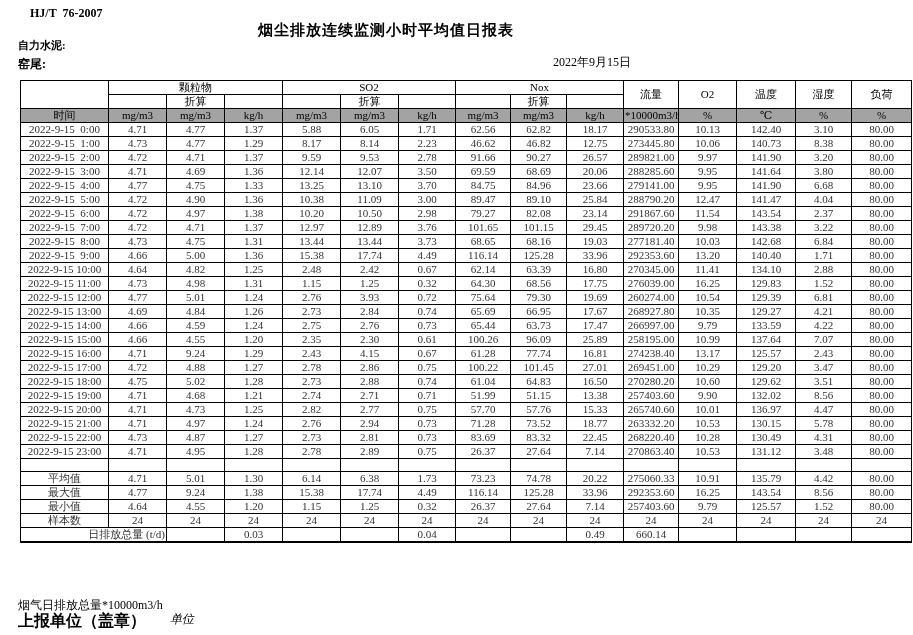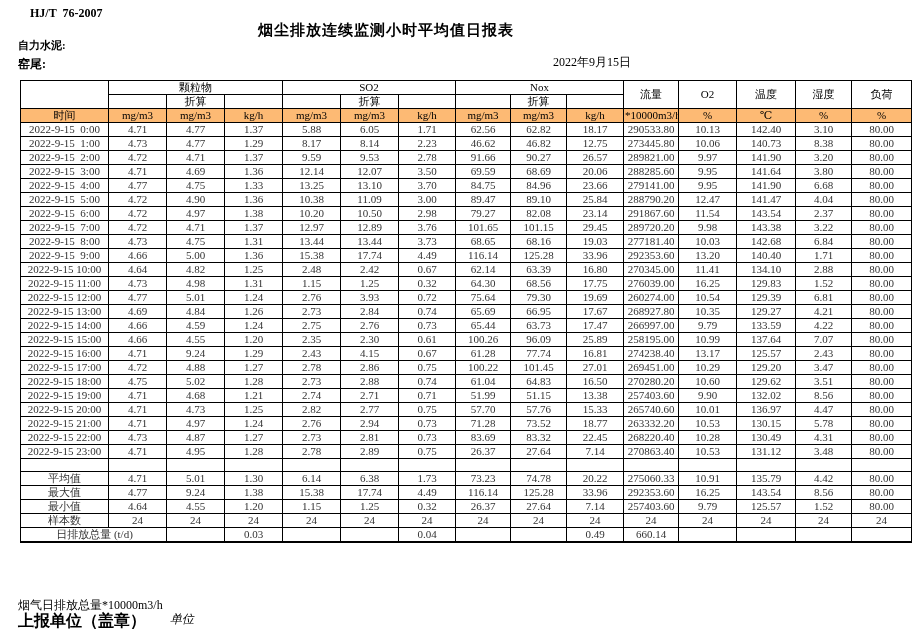--- a/index.html
+++ b/index.html
@@ -8,23 +8,23 @@
   #page { position:relative; width:913px; height:635px; background:#fff; overflow:hidden; }
   .std { position:absolute; left:18px; top:6px; font-weight:bold; font-size:12px; white-space:pre;margin-left:12px; }
   .title { position:absolute; left:0; top:21px; width:772px; text-align:center; font-weight:bold; font-size:15px; letter-spacing:1px; }
   .company { position:absolute; left:18px; top:38px; font-weight:bold; font-size:11px; }
   .location { position:absolute; left:18px; top:56px; font-weight:bold; font-size:12px;text-align:center; }
   .date { position:absolute; left:553px; top:54px; font-size:12px; }
   table { position:absolute; left:12px; top:80px; border-collapse:collapse; table-layout:fixed; width:891px; font-size:11px;margin-left:8px; }
   th,td { border:1px solid #000; height:14px; line-height:13px; padding:0 1px; text-align:center; font-weight:normal; overflow:hidden; white-space:nowrap; }
   thead th, thead td { color:#000; font-size:11px; }
   tbody td { color:#333; }
-  tr.units th { background:#fdba74; }
+  tr.units th { background:#a3a3a3; }
   td.time { white-space:pre; color:#333; }
-  td.left { text-align:center; padding-left:3px; color:#333; }
+  td.left { text-align:right; padding-left:3px; color:#333; }
   tr.total td { border-bottom:2px solid #000; }
   tr.spacer td { height:13px; }
   .foot1 { position:absolute; left:18px; top:597px; font-size:12px; }
   .foot2 { position:absolute; left:18px; top:611px; font-size:16px;font-weight:bold; }
   .foot3 { position:absolute; left:170px; top:611px; font-size:12px;font-style:italic; }
 </style>
 </head>
 <body>
 
 <div id="page">

